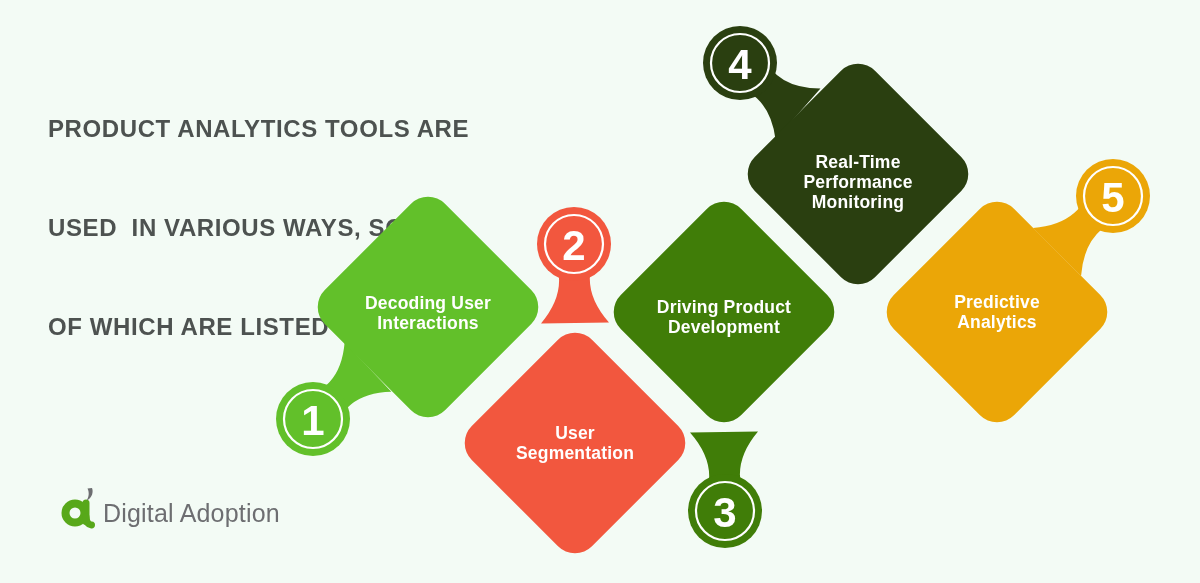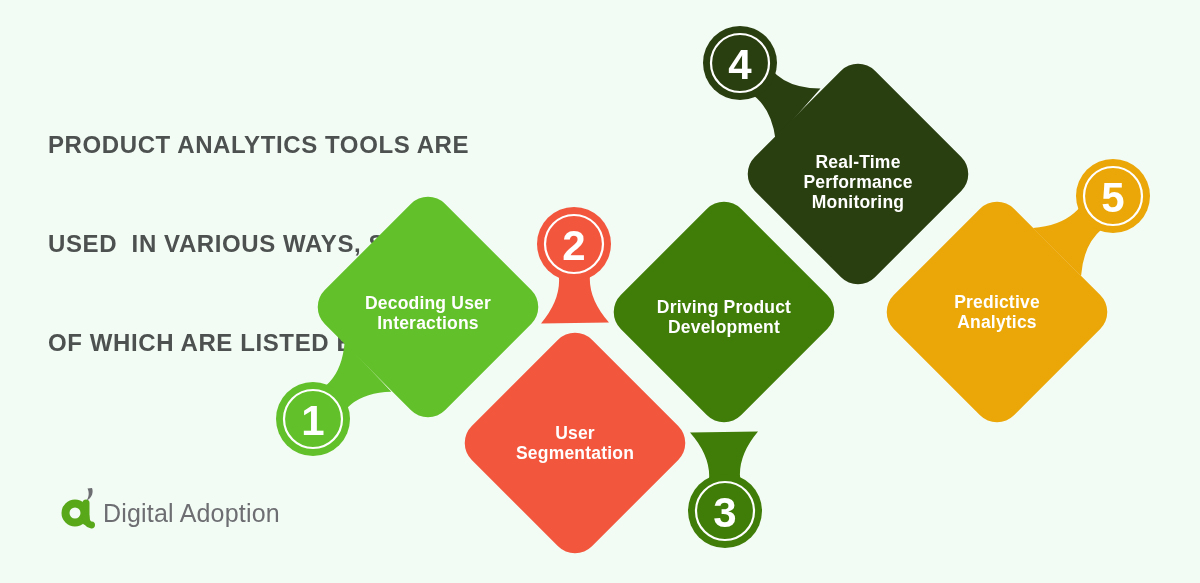--- a/index.html
+++ b/index.html
@@ -2,21 +2,21 @@
 <html><head>
 <meta charset="utf-8">
 <style>
   html,body{margin:0;padding:0;background:#f3fbf5;}
   .canvas{
     position:relative;width:1200px;height:583px;overflow:hidden;
     background:#f3fbf5;
     font-family:"Liberation Sans",sans-serif;
   }
   .title{
-    position:absolute;left:48px;top:62px;
+    position:absolute;left:48px;top:46px;
     color:#4d5250;font-weight:700;font-size:24px;line-height:33px;
     letter-spacing:.6px;white-space:pre;
   }
   #diagram{position:absolute;left:0;top:0;}
   .num{
     font-family:"Liberation Sans",sans-serif;
     font-weight:700;font-size:42px;
   }
   .label{
     font-family:"Liberation Sans",sans-serif;

